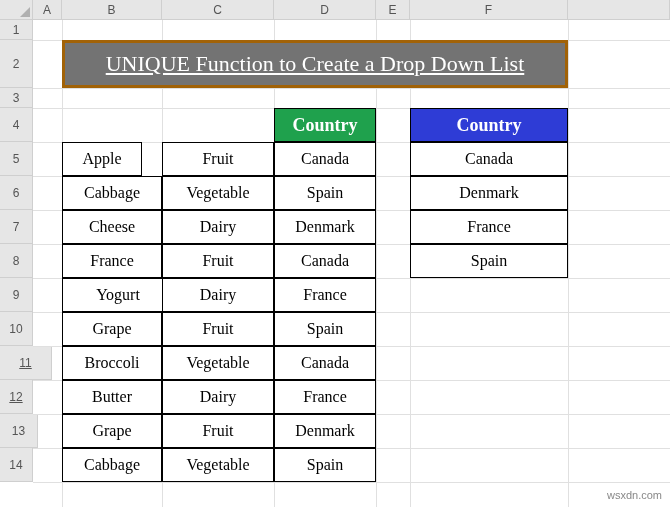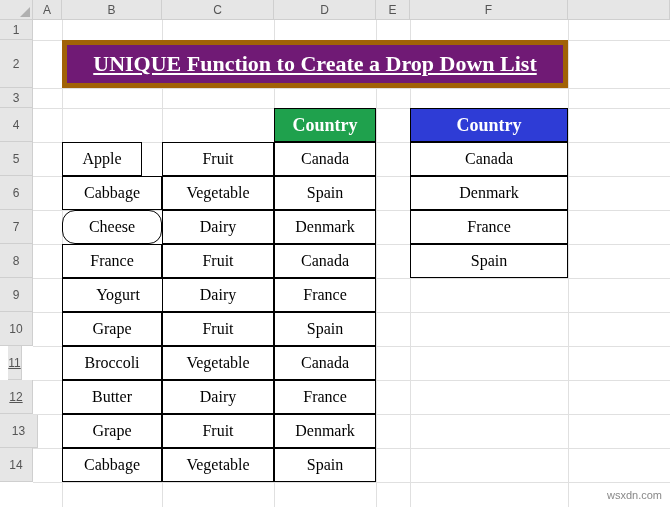--- a/index.html
+++ b/index.html
@@ -60,30 +60,30 @@
       border-bottom: 1px solid #e0e0e0;
       display: flex;
       align-items: center;
       justify-content: center;
       font-size: 16px;
       color: #000;
       background: #fff;
     }
     .title-banner {
       grid-column: 2 / 7;
-      background: #701a75;
+      background: #737373;
       color: #fff;
       font-family: 'Times New Roman', serif;
-      font-weight: bold;
+      font-weight: normal;
       font-size: 22px;
       display: flex;
       align-items: center;
       justify-content: center;
       text-decoration: underline;
-      border: 5px solid #a16207;
+      border: 3px solid #a16207;
     }
     .tbl-head-green {
       background: #1fa14d;
       color: #fff;
       font-weight: bold;
       font-size: 18px;
       border: 1px solid #000;
       display: flex;
       align-items: center;
       justify-content: center;
@@ -158,21 +158,21 @@
   <div style="position:absolute;left:0;top:20px;width:33px;height:20px;" class="row-hdr">1</div>
   <div style="position:absolute;left:0;top:40px;width:33px;height:48px;" class="row-hdr">2</div>
   <div style="position:absolute;left:0;top:88px;width:33px;height:20px;" class="row-hdr">3</div>
   <div style="position:absolute;left:0;top:108px;width:33px;height:34px;" class="row-hdr">4</div>
   <div style="position:absolute;left:0;top:142px;width:33px;height:34px;" class="row-hdr">5</div>
   <div style="position:absolute;left:0;top:176px;width:33px;height:34px;" class="row-hdr">6</div>
   <div style="position:absolute;left:0;top:210px;width:33px;height:34px;" class="row-hdr">7</div>
   <div style="position:absolute;left:0;top:244px;width:33px;height:34px;" class="row-hdr">8</div>
   <div style="position:absolute;left:0;top:278px;width:33px;height:34px;" class="row-hdr">9</div>
   <div style="position:absolute;left:0;top:312px;width:33px;height:34px;" class="row-hdr">10</div>
-  <div style="position:absolute;left:8px;top:346px;width:14px;height:34px;text-decoration:underline;" class="row-hdr">11</div>
+  <div style="position:absolute;left:0;top:346px;width:52px;height:34px;text-decoration:underline;" class="row-hdr">11</div>
   <div style="position:absolute;left:0;top:380px;width:33px;height:34px;text-decoration:underline;" class="row-hdr">12</div>
   <div style="position:absolute;left:0;top:414px;width:38px;height:34px;" class="row-hdr">13</div>
   <div style="position:absolute;left:0;top:448px;width:33px;height:34px;" class="row-hdr">14</div>
 
   <div style="position:absolute;left:33px;top:20px;right:0;bottom:0;">
     <div style="position:absolute;left:29px;top:0;bottom:0;width:1px;background:#e0e0e0;"></div>
     <div style="position:absolute;left:129px;top:0;bottom:0;width:1px;background:#e0e0e0;"></div>
     <div style="position:absolute;left:241px;top:0;bottom:0;width:1px;background:#e0e0e0;"></div>
     <div style="position:absolute;left:343px;top:0;bottom:0;width:1px;background:#e0e0e0;"></div>
     <div style="position:absolute;left:377px;top:0;bottom:0;width:1px;background:#e0e0e0;"></div>
@@ -199,21 +199,21 @@
 
   <div style="position:absolute;left:410px;top:108px;width:158px;height:34px;" class="tbl-head-blue">Country</div>
 
   <div id="main-rows">
       <div class="tbl-cell" style="position: absolute; left: 62px; top: 142px; width: 80px; height: 34px;">Apple</div>
       <div class="tbl-cell" style="position: absolute; left: 162px; top: 142px; width: 112px; height: 34px;">Fruit</div>
       <div class="tbl-cell" style="position: absolute; left: 274px; top: 142px; width: 102px; height: 34px;">Canada</div>
       <div class="tbl-cell" style="position: absolute; left: 62px; top: 176px; width: 100px; height: 34px;">Cabbage</div>
       <div class="tbl-cell" style="position: absolute; left: 162px; top: 176px; width: 112px; height: 34px;">Vegetable</div>
       <div class="tbl-cell" style="position: absolute; left: 274px; top: 176px; width: 102px; height: 34px;">Spain</div>
-      <div class="tbl-cell" style="position: absolute; left: 62px; top: 210px; width: 100px; height: 34px; border-radius: 13px;">Cheese</div>
+      <div class="tbl-cell" style="position: absolute; left: 62px; top: 210px; width: 100px; height: 34px;">Cheese</div>
       <div class="tbl-cell" style="position: absolute; left: 162px; top: 210px; width: 112px; height: 34px;">Dairy</div>
       <div class="tbl-cell" style="position: absolute; left: 274px; top: 210px; width: 102px; height: 34px;">Denmark</div>
       <div class="tbl-cell" style="position: absolute; left: 62px; top: 244px; width: 100px; height: 34px;">France</div>
       <div class="tbl-cell" style="position: absolute; left: 162px; top: 244px; width: 112px; height: 34px;">Fruit</div>
       <div class="tbl-cell" style="position: absolute; left: 274px; top: 244px; width: 102px; height: 34px;">Canada</div>
       <div class="tbl-cell" style="position: absolute; left: 62px; top: 278px; width: 112px; height: 34px;">Yogurt</div>
       <div class="tbl-cell" style="position: absolute; left: 162px; top: 278px; width: 112px; height: 34px;">Dairy</div>
       <div class="tbl-cell" style="position: absolute; left: 274px; top: 278px; width: 102px; height: 34px;">France</div>
       <div class="tbl-cell" style="position: absolute; left: 62px; top: 312px; width: 100px; height: 34px;">Grape</div>
       <div class="tbl-cell" style="position: absolute; left: 162px; top: 312px; width: 112px; height: 34px;">Fruit</div>

